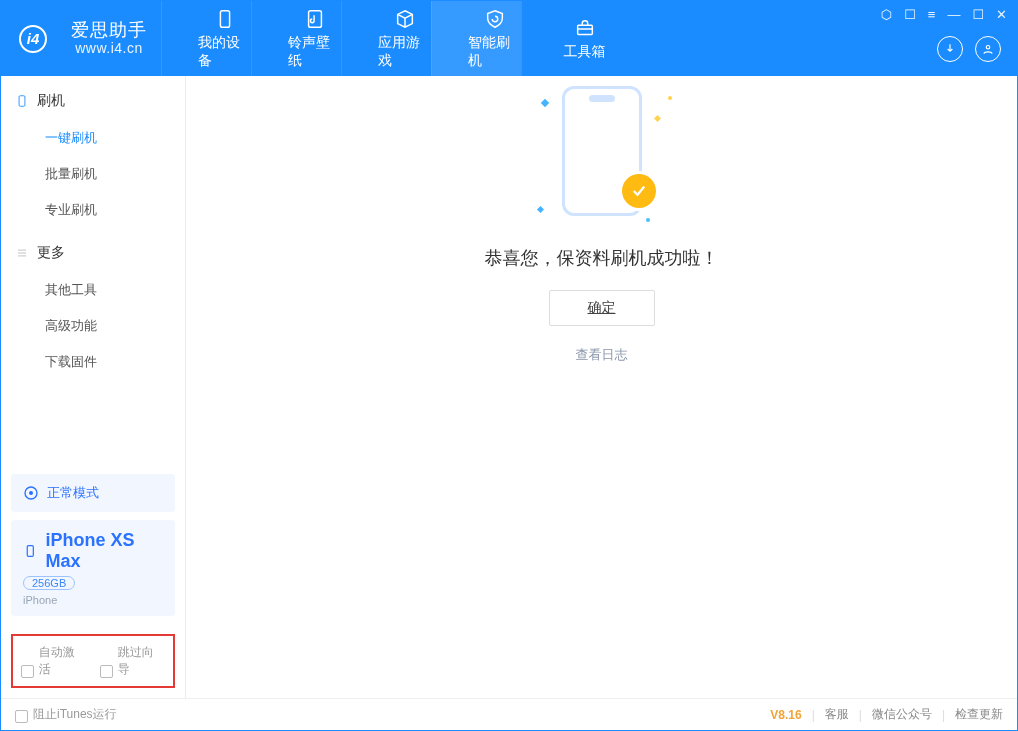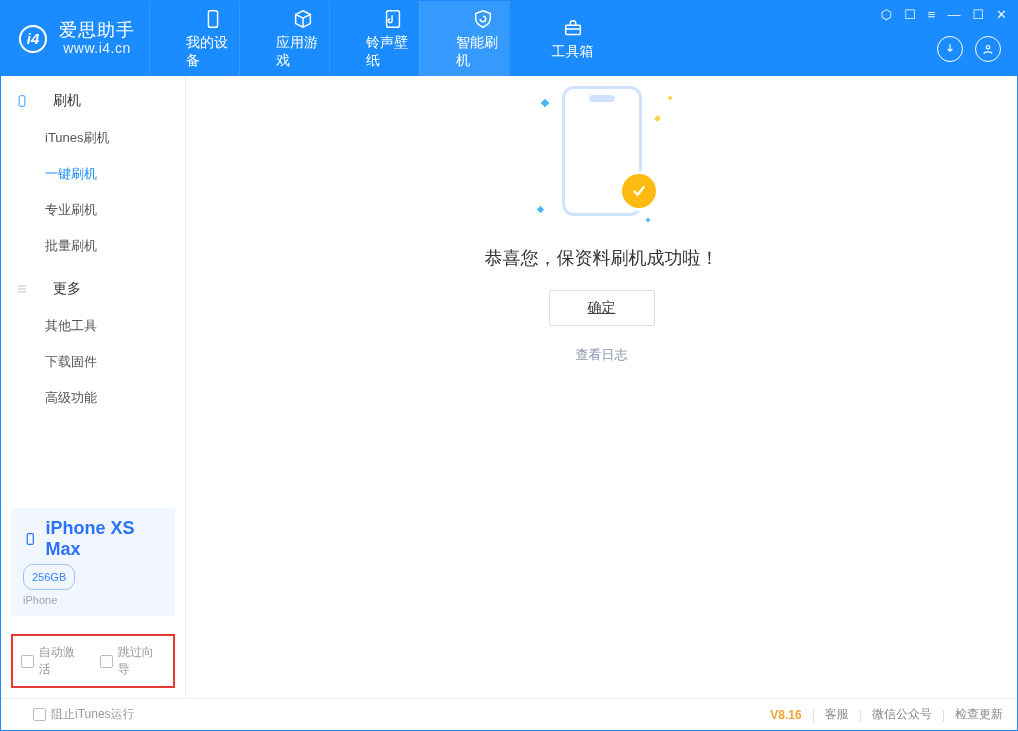--- a/index.html
+++ b/index.html
@@ -25,21 +25,21 @@
   background: linear-gradient(to right,#1b8cff,#1a8cff);
   display: flex;
   align-items: stretch;
   color: #fff;
   position: relative;
 }
 .logo {
   display: flex;
   align-items: center;
   padding: 0 14px 0 18px;
-  gap: 12px;
+  gap: 24px;
 }
 .logo-mark {
   width: 28px; height: 28px;
   border: 2px solid #fff; border-radius: 50%;
   display:flex;align-items:center;justify-content:center;
   font-weight: bold; font-size: 15px;
   font-style: italic;
 }
 .logo-text { line-height: 1.1; }
 .logo-text .t1 { font-size: 18px; letter-spacing: 1px; }
@@ -75,49 +75,49 @@
 .body { flex:1; display:flex; min-height:0; }
 
 .sidebar {
   width: 185px;
   border-right:1px solid #ececec;
   display:flex; flex-direction:column;
   font-size:13px; color:#555;
 }
 .side-scroll { flex:1; overflow:auto; }
 .side-group-head {
-  display:flex; align-items:center; gap:24px;
+  display:flex; align-items:center; gap:8px;
   padding:16px 14px 10px 14px; color:#333; font-size:14px;
 }
 .side-group-head svg{width:14px;height:14px;stroke:#1a8cff;fill:none;stroke-width:1.5;}
 .side-group-head.more svg{stroke:#bbb;}
 .side-item {
   padding:9px 10px 9px 44px; cursor:pointer; color:#555;
 }
 .side-item.active { color:#1a8cff; }
 
 .side-blocks { padding:10px; display:flex; flex-direction:column; gap:8px; }
 .info-box {
   background:#f2f7ff; border-radius:3px; padding:10px 12px;
   display:flex; flex-direction:column; gap:4px;
 }
 .info-box .row1{display:flex;align-items:center;gap:8px;color:#2b72ff;font-size:13px;}
 .info-box .row1 svg{width:16px;height:16px;}
 .info-box.device .name{color:#2b72ff;font-weight:600;font-size:18px;}
 .storage-badge {
-  display:inline-block; padding:6px 8px; border:1px solid #9cc2ff;
+  display:inline-block; padding:0 8px; border:1px solid #9cc2ff;
   color:#3a86ff; border-radius:10px; font-size:11px; align-self:flex-start;
 }
 .info-box .subtype{color:#9aa5b5;font-size:11px;}
 
 .opt-row {
   border:2px solid #e53935; margin:8px 10px 10px 10px;
   padding:8px 8px; display:flex; gap:14px; align-items:center;
 }
-.chk{display:flex;align-items:center;gap:5px;color:#999;font-size:12px;}
+.chk{display:flex;align-items:flex-end;gap:5px;color:#999;font-size:12px;}
 .chkbox{width:13px;height:13px;border:1px solid #bbb;border-radius:2px;}
 
 
 .main { flex:1; display:flex; align-items:flex-start; justify-content:center; }
 .result { display:flex; flex-direction:column; align-items:center; gap:20px; }
 .illus { position:relative; width:200px; height:150px; display:flex;align-items:center;justify-content:center;}
 .phone { width:80px;height:130px;border:3px solid #cfe3ff;border-radius:12px;background:#fff;position:relative;}
 .phone:before{content:"";position:absolute;top:6px;left:50%;transform:translateX(-50%);width:26px;height:7px;background:#cfe3ff;border-radius:4px;}
 .check {
   position:absolute; right:46px; bottom:18px;
@@ -139,21 +139,21 @@
   padding:8px 38px;border:1px solid #ddd;background:#fff;color:#444;
   font-size:14px;cursor:pointer;border-radius:2px;text-decoration:underline;
 }
 .log-link{color:#8a97ab;font-size:13px;cursor:pointer;}
 
 
 .footer{
   height:32px;border-top:1px solid #eee;display:flex;align-items:center;
   padding:0 14px;font-size:12px;color:#888;
 }
-.footer .left{display:flex;align-items:center;gap:6px;margin-left:18px;}
+.footer .left{display:flex;align-items:center;gap:6px;}
 .footer .spacer{flex:1;}
 .footer .links{display:flex;align-items:center;gap:10px;}
 .footer .sep{color:#ddd;}
 </style>
 </head>
 <body>
 
 <div class="app-frame">
 
   <div class="header">
@@ -170,34 +170,34 @@
         <span class="tab-icon">
             <svg viewBox="0 0 24 24">
               <rect x="7" y="3" width="10" height="18" rx="2"></rect>
             </svg>
           </span>
         <span>我的设备</span>
       </div>
       <div class="tab">
         <span class="tab-icon">
             <svg viewBox="0 0 24 24">
+              <rect x="5" y="3" width="14" height="18" rx="2"></rect>
+              <path d="M11 8v6a2 2 0 1 1-2-2"></path>
+            </svg>
+          </span>
+        <span>铃声壁纸</span>
+      </div>
+      <div class="tab">
+        <span class="tab-icon">
+            <svg viewBox="0 0 24 24">
               <path d="M12 3l8 4v10l-8 4-8-4V7z"></path>
               <path d="M4 7l8 4 8-4M12 11v10"></path>
             </svg>
           </span>
         <span>应用游戏</span>
-      </div>
-      <div class="tab">
-        <span class="tab-icon">
-            <svg viewBox="0 0 24 24">
-              <rect x="5" y="3" width="14" height="18" rx="2"></rect>
-              <path d="M11 8v6a2 2 0 1 1-2-2"></path>
-            </svg>
-          </span>
-        <span>铃声壁纸</span>
       </div>
       <div class="tab active">
         <span class="tab-icon">
             <svg viewBox="0 0 24 24">
               <path d="M12 3l8 3v5c0 5-3.5 8-8 10-4.5-2-8-5-8-10V6z"></path>
               <path d="M9 12a3 3 0 1 0 3-3"></path>
             </svg>
           </span>
         <span>智能刷机</span>
       </div>
@@ -240,37 +240,45 @@
   <div class="body">
 
     <div class="sidebar">
       <div class="side-scroll">
         <div class="side-group-head">
           <svg viewBox="0 0 24 24">
               <rect x="7" y="3" width="10" height="18" rx="2"></rect>
             </svg>
           <span>刷机</span>
         </div>
-        <div class="side-item">iTunes刷机</div>
         <div class="side-item active">一键刷机</div>
+        <div class="side-item">批量刷机</div>
         <div class="side-item">专业刷机</div>
-        <div class="side-item">批量刷机</div>
 
         <div class="side-group-head more">
           <svg viewBox="0 0 24 24">
               <path d="M5 7h14M5 12h14M5 17h14"></path>
             </svg>
           <span>更多</span>
         </div>
         <div class="side-item">其他工具</div>
+        <div class="side-item">高级功能</div>
         <div class="side-item">下载固件</div>
-        <div class="side-item">高级功能</div>
       </div>
 
       <div class="side-blocks">
+        <div class="info-box">
+          <div class="row1">
+            <svg viewBox="0 0 24 24">
+                <circle cx="12" cy="12" r="9" fill="none" stroke="#2b72ff" stroke-width="2"></circle>
+                <circle cx="12" cy="12" r="3" fill="#2b72ff"></circle>
+              </svg>
+            <span>正常模式</span>
+          </div>
+        </div>
         <div class="info-box device">
           <div class="row1">
             <svg viewBox="0 0 24 24">
                 <rect x="7" y="3" width="10" height="18" rx="2" fill="none" stroke="#2b72ff" stroke-width="2"></rect>
               </svg>
             <span class="name">iPhone XS Max</span>
           </div>
           <span class="storage-badge">256GB</span>
           <span class="subtype">iPhone</span>
         </div>

